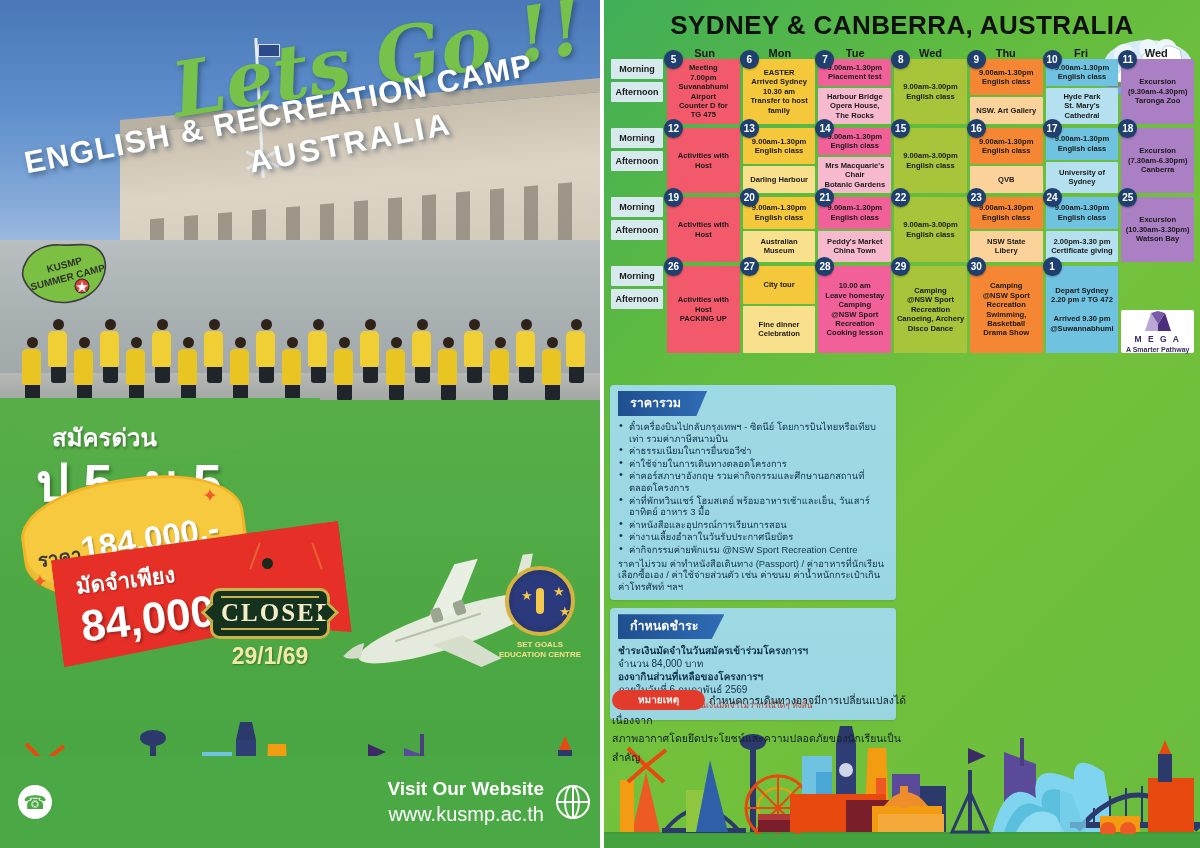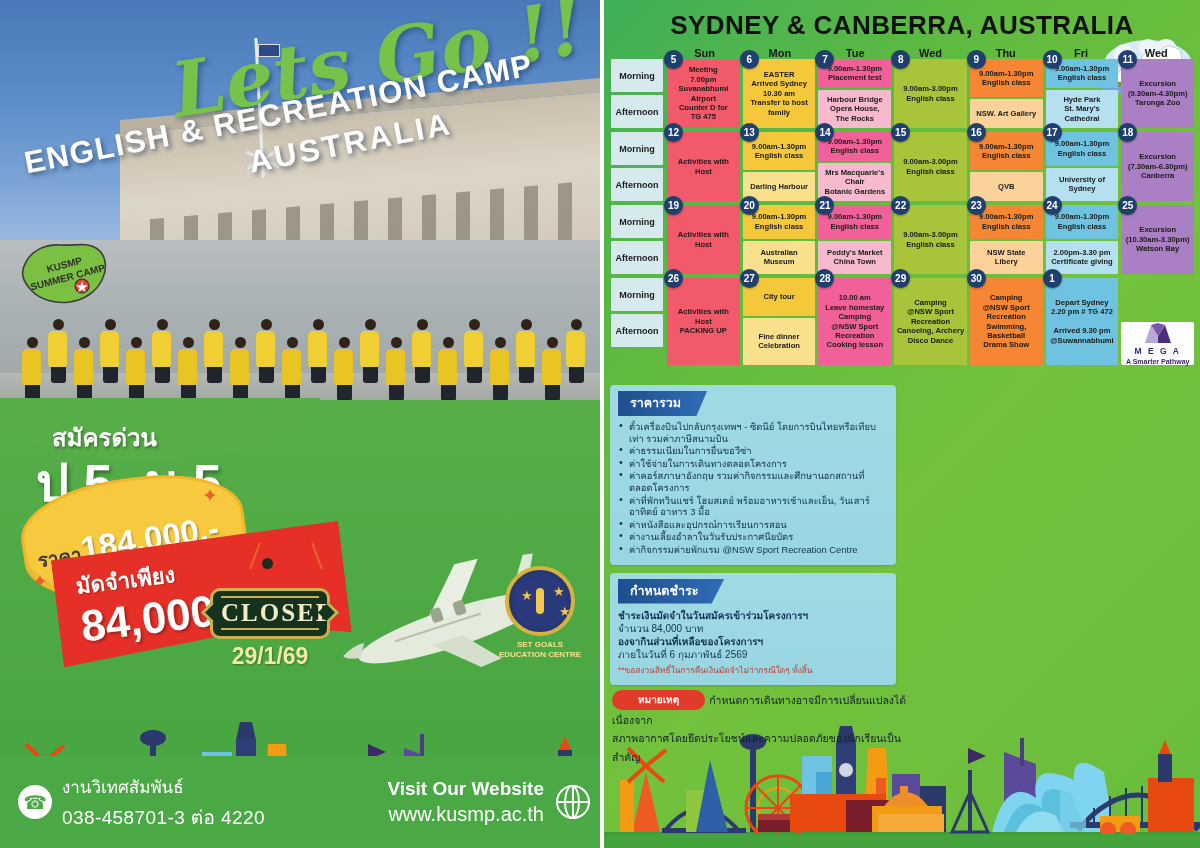--- a/index.html
+++ b/index.html
@@ -270,21 +270,21 @@
   .cal-daynames { display:flex; padding-left: 56px; }
   .cal-daynames .dn {
     flex: 1 1 0; text-align:center; font-size: 11px; color:#1a1a1a; font-weight:bold;
   }
   .cal-row { display:flex; margin-bottom: 4px; position: relative; }
   .cal-label-col {
     width: 56px; flex: 0 0 56px; display:flex; flex-direction:column; gap: 3px; padding-right: 4px;
   }
   .cal-label {
     background:#d6e9ec; color:#1a1a1a; font-size: 9px; font-weight:bold;
-    height: 33px; display:flex; align-items:center; justify-content:center;
+    height: 20px; display:flex; align-items:center; justify-content:center;
     border-radius: 1px;
   }
   .cal-cells { flex: 1 1 auto; display:flex; gap: 3px; }
   .cal-cell {
     flex: 1 1 0; position: relative; min-height: 65px;
     display:flex; flex-direction:column; gap: 2px;
   }
   .daynum {
     position:absolute; left: -3px; top: -9px; width: 19px; height: 19px; border-radius:50%;
     background:#1f3f6e; color:#fff; font-size: 10px; font-weight:bold;
@@ -639,24 +639,20 @@
       </div>
       <div class="sg-txt">
         <div>SET GOALS</div>
         <div>EDUCATION CENTRE</div>
       </div>
     </div>
 
     <div id="left-footer">
       <div class="foot-phone">
         <div class="phone-circle">☎</div>
-        <div class="ft">
-          <div class="ft1">งานวิเทศสัมพันธ์</div>
-          <div class="ft2">038-458701-3  ต่อ 4220</div>
-        </div>
       </div>
       <div class="foot-web">
         <div class="wt">
           <div class="wt1">Visit Our Website</div>
           <div class="wt2">www.kusmp.ac.th</div>
         </div>
         <div class="globe">
             <div class="ell"></div>
           </div>
       </div>
@@ -927,20 +923,21 @@
         <ul class="info-list" id="price-items">
             <li>ตั๋วเครื่องบินไปกลับกรุงเทพฯ - ซิดนีย์ โดยการบินไทยหรือเทียบเท่า รวมค่าภาษีสนามบิน</li>
             <li>ค่าธรรมเนียมในการยื่นขอวีซ่า</li>
             <li>ค่าใช้จ่ายในการเดินทางตลอดโครงการ</li>
             <li>ค่าคอร์สภาษาอังกฤษ รวมค่ากิจกรรมและศึกษานอกสถานที่ ตลอดโครงการ</li>
             <li>ค่าที่พักทวินแชร์ โฮมสเตย์ พร้อมอาหารเช้าและเย็น, วันเสาร์อาทิตย์ อาหาร 3 มื้อ</li>
             <li>ค่าหนังสือและอุปกรณ์การเรียนการสอน</li>
             <li>ค่างานเลี้ยงอำลาในวันรับประกาศนียบัตร</li>
             <li>ค่ากิจกรรมค่ายพักแรม @NSW Sport Recreation Centre</li>
           </ul>
+        <div class="info-note">ราคาไม่รวม ค่าทำหนังสือเดินทาง (Passport) / ค่าอาหารที่นักเรียนเลือกซื้อเอง / ค่าใช้จ่ายส่วนตัว เช่น ค่าขนม ค่าน้ำหนักกระเป๋าเกิน ค่าโทรศัพท์ ฯลฯ</div>
       </div>
 
       <div class="info-box">
         <div class="info-hd">กำหนดชำระ</div>
         <div class="pay-line b">ชำระเงินมัดจำในวันสมัครเข้าร่วมโครงการฯ</div>
         <div class="pay-line">จำนวน 84,000 บาท</div>
         <div class="pay-line b">องจากินส่วนที่เหลือของโครงการฯ</div>
         <div class="pay-line">ภายในวันที่ 6 กุมภาพันธ์ 2569</div>
         <div class="pay-star">**ขอสงวนสิทธิ์ในการคืนเงินมัดจำไม่ว่ากรณีใดๆ ทั้งสิ้น</div>
       </div>

